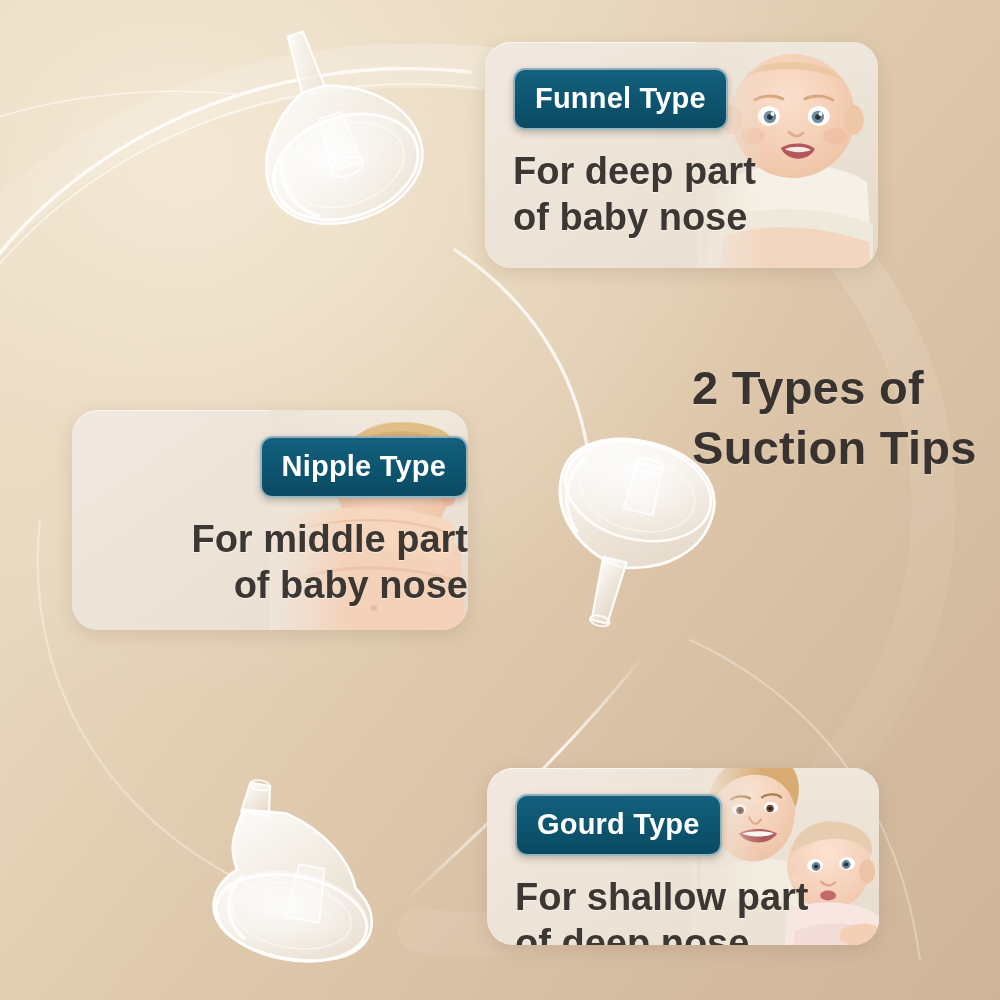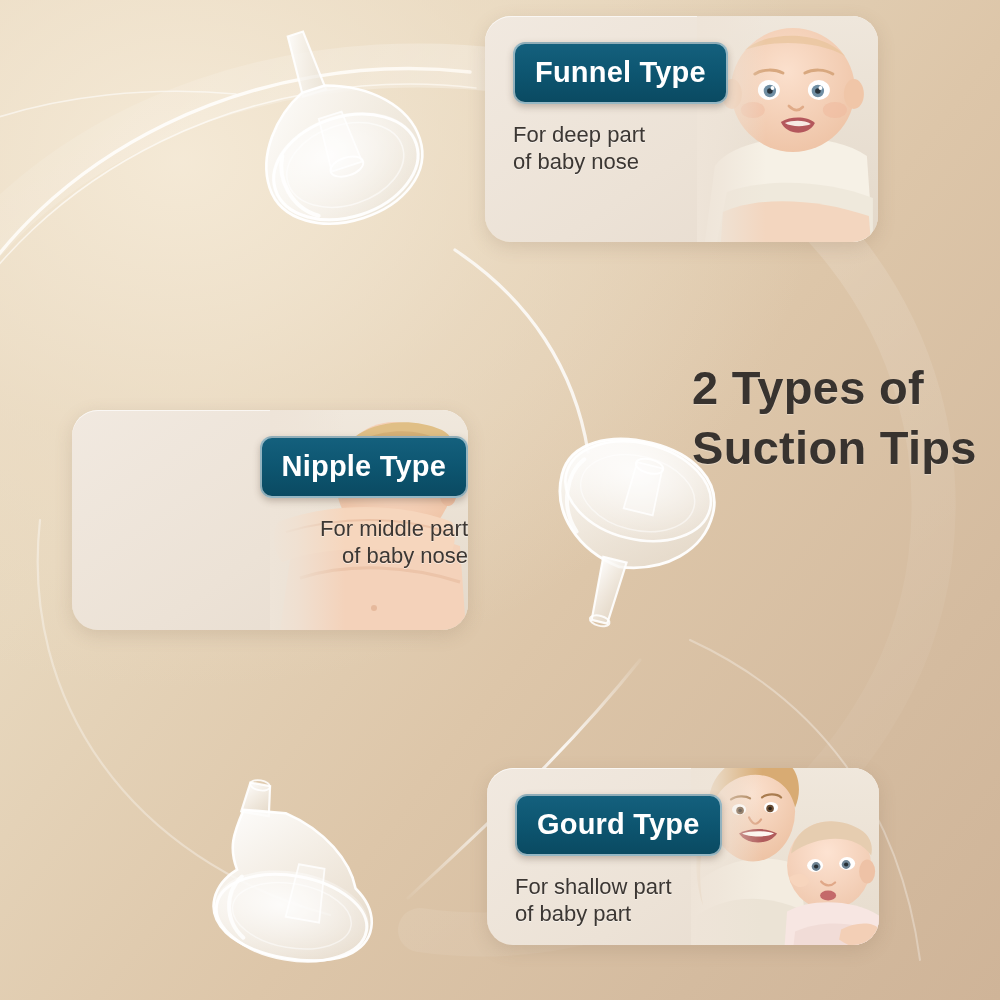--- a/index.html
+++ b/index.html
@@ -69,22 +69,22 @@
     letter-spacing: 0.2px;
     padding: 14px 20px 15px 20px;
     border-radius: 12px;
     border: 2px solid rgba(255,255,255,0.55);
     box-shadow: 0 3px 7px rgba(80,60,45,0.30);
     white-space: nowrap;
   }
   .desc {
     margin-top: 18px;
     color: #3c3733;
-    font-weight: normal;
-    font-size: 22px;
+    font-weight: bold;
+    font-size: 38px;
     line-height: 1.22;
     white-space: pre-line;
     text-shadow: 0 1px 0 rgba(255,255,255,0.5);
   }
 
   
   .headline {
     position: absolute;
     color: #38332f;
     font-weight: bold;
@@ -226,21 +226,21 @@
         <ellipse cx="102" cy="132" rx="76" ry="42" fill="none" stroke="#ffffff" stroke-width="3" stroke-opacity="0.9"></ellipse>
         <ellipse cx="102" cy="130" rx="60" ry="32" fill="none" stroke="#ffffff" stroke-width="1.5" stroke-opacity="0.5"></ellipse>
 
         <path d="M 100 78 L 126 78 L 130 132 L 96 132 Z" fill="#ffffff" fill-opacity="0.30" stroke="#ffffff" stroke-width="1.8" stroke-opacity="0.8"></path>
 
         <path d="M 46 100 C 32 118, 36 146, 58 160" fill="none" stroke="#ffffff" stroke-width="4" stroke-opacity="0.82" stroke-linecap="round"></path>
       </g>
     </svg>
   </div>
 
-  <div class="card" style="left:485px; top:16px; width:393px; height:226px;">
+  <div class="card" style="left:485px; top:42px; width:393px; height:226px;">
 
     <div class="card-photo">
       <svg width="100%" height="100%" viewBox="0 0 181 226" preserveAspectRatio="xMidYMid slice">
         <defs>
           <linearGradient id="bgBaby1" x1="0" y1="0" x2="0" y2="1">
             <stop offset="0%" stop-color="#efe7dc"></stop>
             <stop offset="100%" stop-color="#e3d8c9"></stop>
           </linearGradient>
           <radialGradient id="skin1" cx="45%" cy="35%" r="65%">
             <stop offset="0%" stop-color="#fbe0cd"></stop>
@@ -399,20 +399,20 @@
 
         <path d="M 150 184 C 164 176, 184 176, 188 184 L 188 212 C 172 206, 156 200, 148 194 Z" fill="#f3cfb6"></path>
 
         <path d="M 98 132 C 106 126, 116 128, 118 136 C 114 144, 102 144, 98 132 Z" fill="#f7d5bd"></path>
       </svg>
     </div>
 
     <div class="card-body">
       <div class="badge">Gourd Type</div>
       <div class="desc">For shallow part
-of baby part</div>
+of deep nose</div>
     </div>
   </div>
 
   <div class="headline" style="left:692px; top:358px; width:300px;">2 Types of
 Suction Tips</div>
 
 </div>
 
 </body></html>

